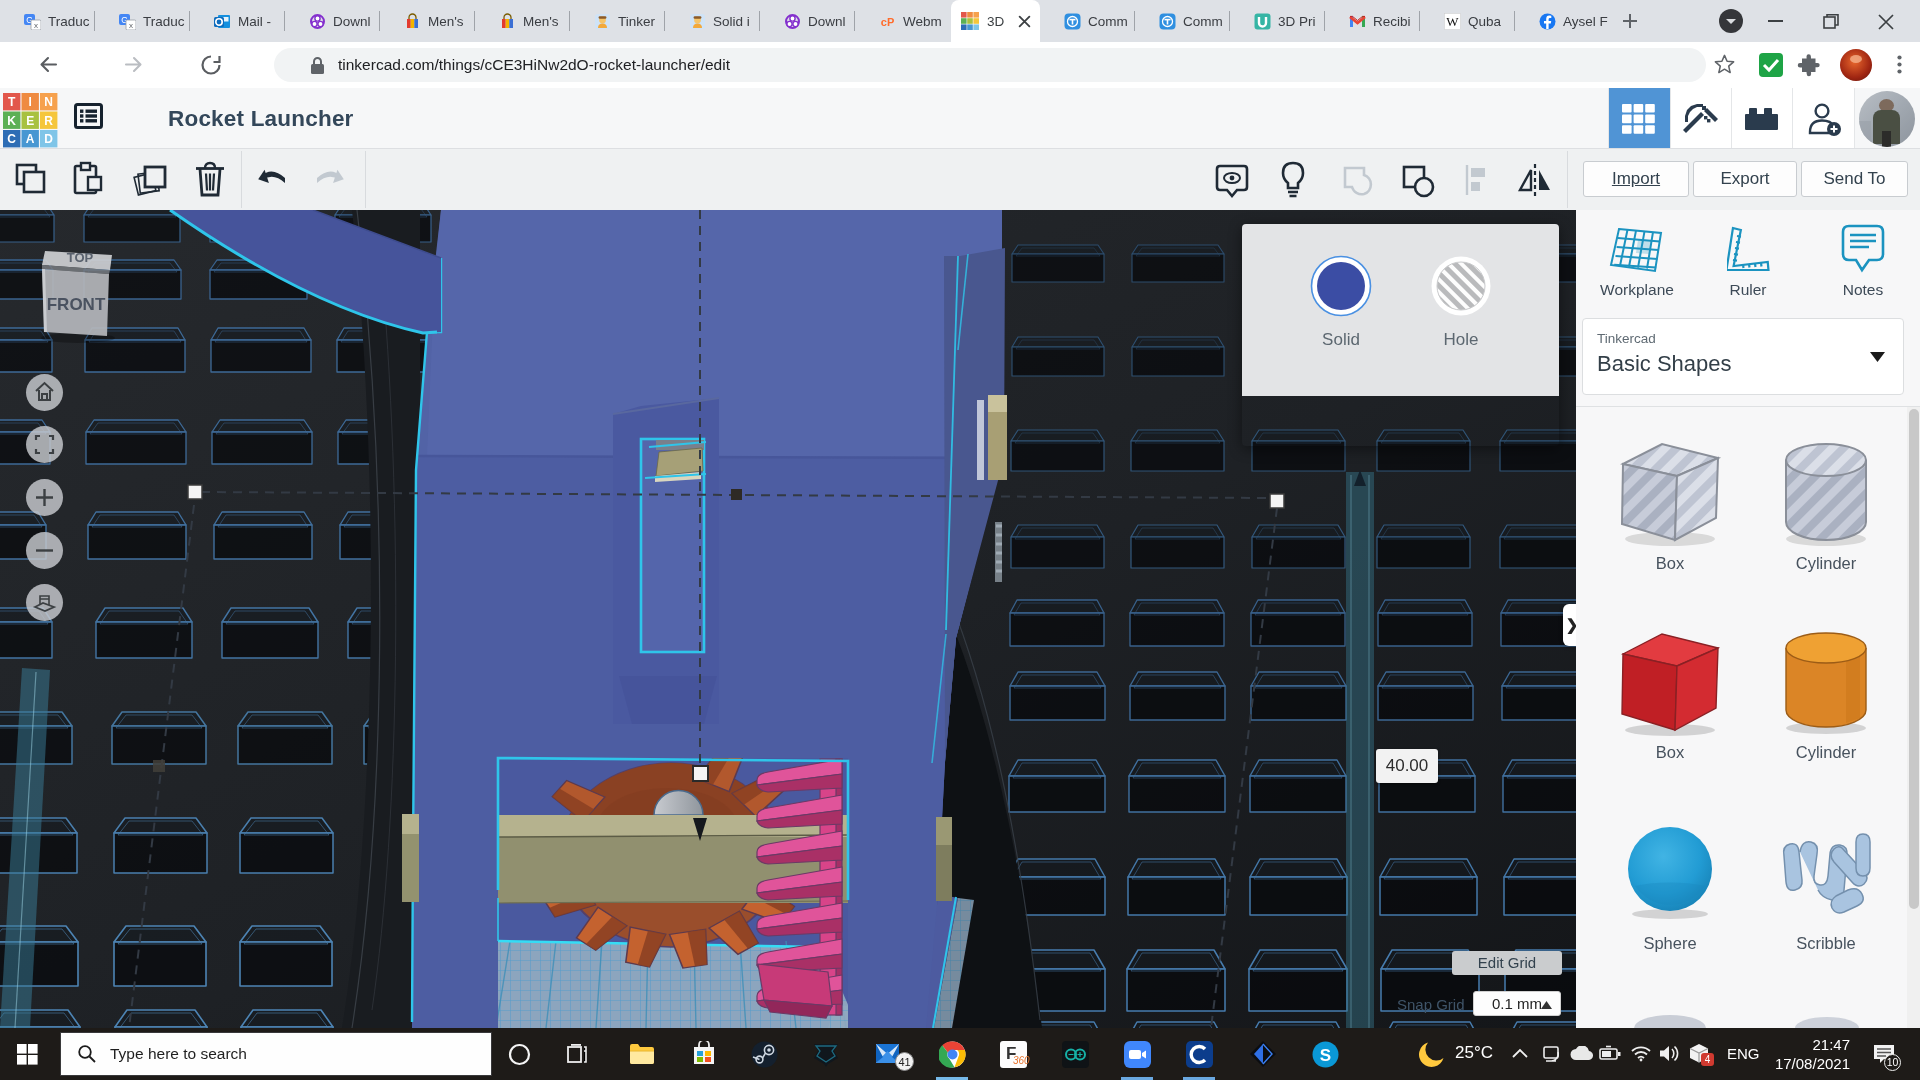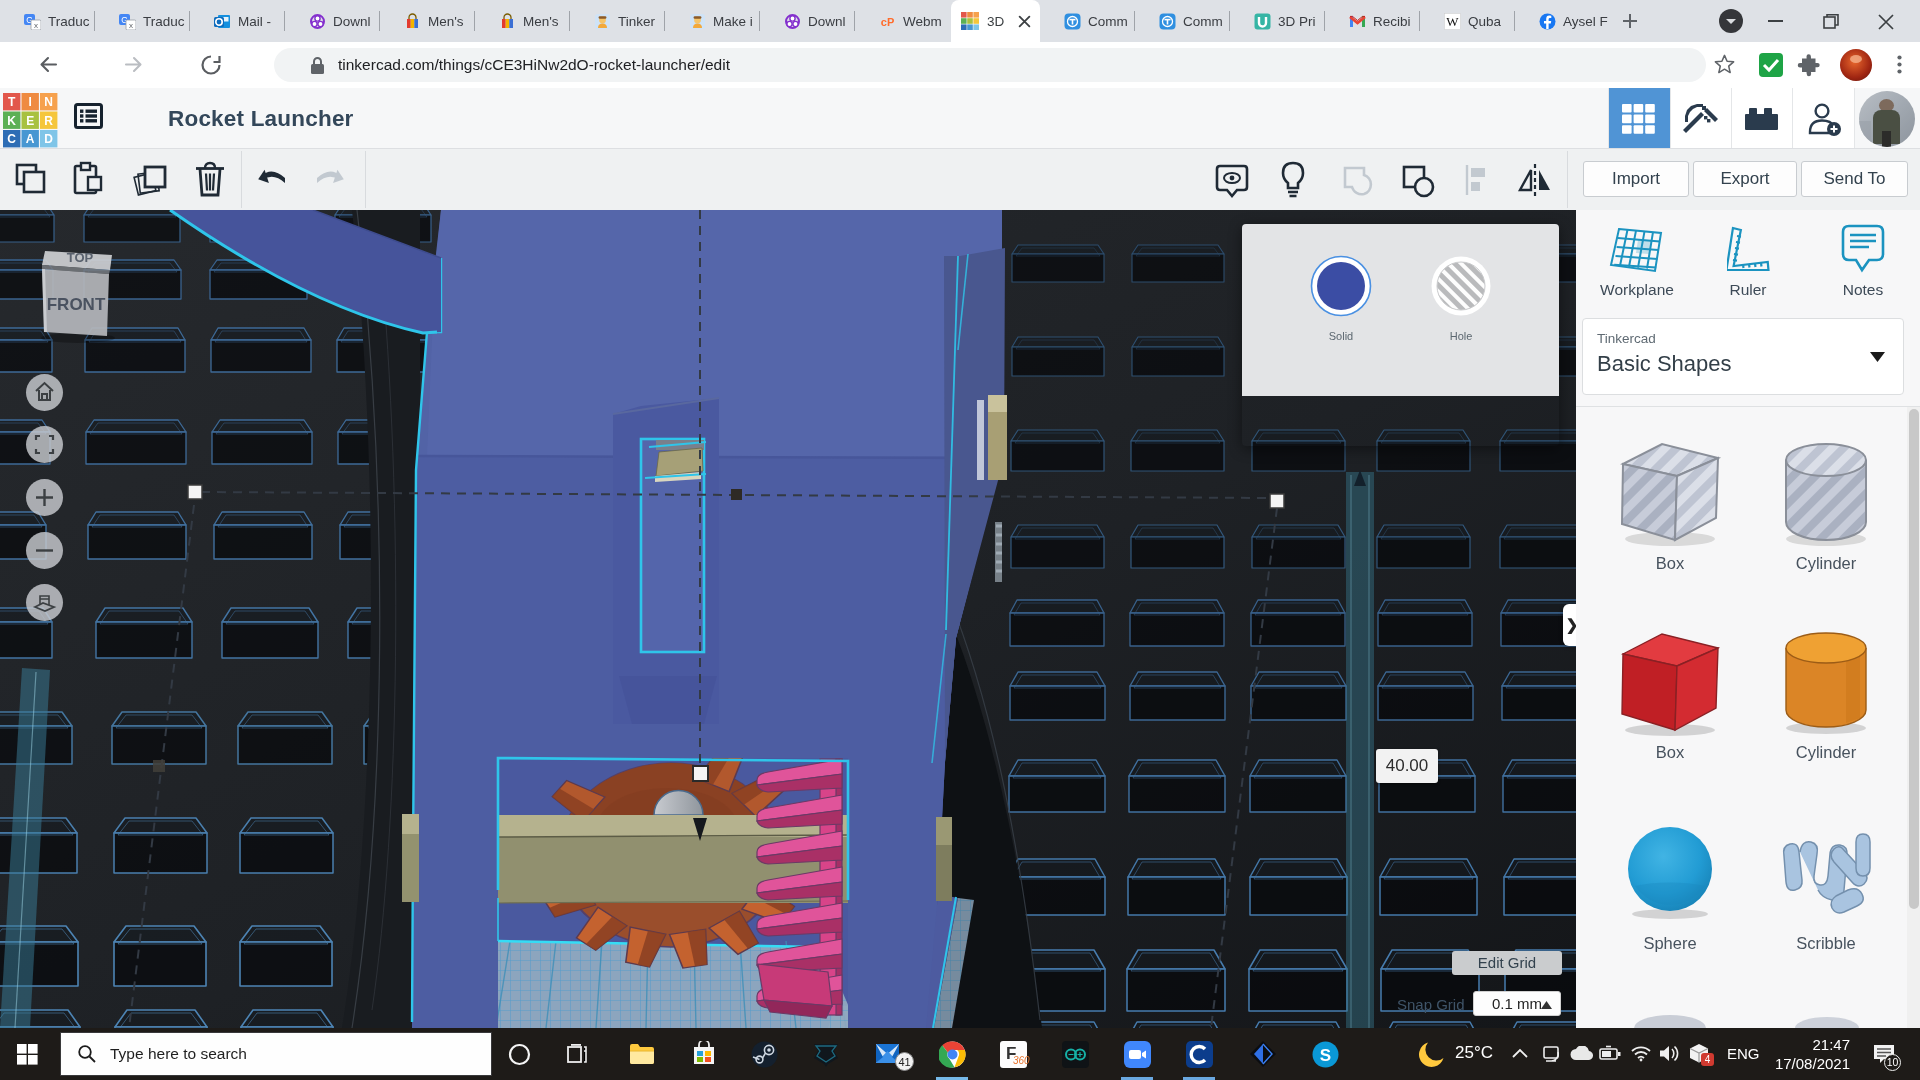--- a/index.html
+++ b/index.html
@@ -24,21 +24,21 @@
 .tbtn{position:absolute;top:12px;height:36px;border:1px solid #c8ccd0;border-radius:3px;background:#fdfdfd;color:#33424e;font-size:17px;text-align:center;}
 .tsep{position:absolute;top:2px;width:1px;height:57px;background:#d8dbde;}
 
 #vp{position:absolute;left:0;top:210px;width:1576px;height:1056px;background:#84cc16;overflow:hidden;}
 .vbtn{position:absolute;left:26px;width:37px;height:37px;border-radius:50%;background:rgba(200,203,207,0.82);}
 #vcube{position:absolute;left:38px;top:34px;width:79px;height:97px;}
 
 #shdlg{position:absolute;left:1242px;top:14px;width:317px;height:222px;border-radius:4px;box-shadow:0 3px 14px rgba(0,0,0,.45);overflow:hidden;}
 #shhead{height:50px;background:#fff;position:relative;}
 #shbody{height:172px;background:#e3e4e6;position:relative;}
-.shlab{position:absolute;top:106px;width:100px;text-align:center;font-size:11px;color:#5c6770;}
+.shlab{position:absolute;top:106px;width:100px;text-align:center;font-size:17px;color:#5c6770;}
 
 #rpanel{position:absolute;left:1576px;top:210px;width:344px;height:818px;background:#f7f7f8;}
 .rplab{position:absolute;font-size:15.5px;color:#3d4a57;}
 .shapelab{position:absolute;width:140px;text-align:center;font-size:16.5px;color:#47525e;}
 
 #taskbar{position:absolute;left:0;top:1028px;width:1920px;height:52px;background:#1e1b18;}
 .trtext{position:absolute;color:#fff;}
 </style></head><body>
 <div id="page">
 
@@ -113,21 +113,21 @@
         <span class="ttl">Tinker</span>
       </div>
 <div class="tabsep" style="left:664px;"></div>
 <div class="tab" style="left:665px;width:93px;padding-left:24px;">
         <span class="fav"><svg viewBox="0 0 17 17">
             <rect x="1" y="1" width="15" height="15" rx="3" fill="#cfe3f7"></rect>
             <circle cx="8.5" cy="7" r="3.4" fill="#f5c469"></circle>
             <path d="M4 15 Q4 10.5 8.5 10.5 Q13 10.5 13 15 Z" fill="#f2a93c"></path>
             <rect x="4.6" y="3.2" width="7.8" height="2.6" rx="1.2" fill="#8a5a2a"></rect>
           </svg></span>
-        <span class="ttl">Make i</span>
+        <span class="ttl">Solid i</span>
       </div>
 <div class="tabsep" style="left:759px;"></div>
 <div class="tab" style="left:760px;width:93px;padding-left:24px;">
         <span class="fav"><svg viewBox="0 0 17 17">
             <circle cx="8.5" cy="8.5" r="6.5" fill="none" stroke="#8430ce" stroke-width="2"></circle>
             <circle cx="8.5" cy="5.5" r="2.6" fill="#fff" stroke="#8430ce" stroke-width="1.4"></circle>
             <circle cx="5.5" cy="11" r="2.6" fill="#fff" stroke="#8430ce" stroke-width="1.4"></circle>
             <circle cx="11.5" cy="11" r="2.6" fill="#fff" stroke="#8430ce" stroke-width="1.4"></circle>
           </svg></span>
         <span class="ttl">Downl</span>
@@ -406,21 +406,21 @@
         <path d="M6 2 L6 32" stroke="#c2c9d0" stroke-width="2.4"></path>
         <rect x="10" y="5" width="14" height="9" fill="#c2c9d0"></rect>
         <rect x="10" y="19" width="9" height="9" fill="#c2c9d0"></rect>
       </svg>
 <svg class="abs" style="left:1516px;top:13px;" width="38" height="36" viewBox="0 0 38 36">
         <path d="M19 2 L19 34" stroke="#1f2a35" stroke-width="2.2" stroke-dasharray="4 3"></path>
         <path d="M15 8 L15 28 L4 28 Z" fill="none" stroke="#1f2a35" stroke-width="2.4"></path>
         <path d="M23 8 L23 28 L34 28 Z" fill="#1f2a35"></path>
       </svg>
 <div class="tsep" style="left:1567px;"></div>
-<div class="tbtn" style="left:1583px;width:106px;line-height:34px;">Import</div>
+<div class="tbtn" style="left:1583px;width:106px;line-height:34px;text-decoration:underline;">Import</div>
 <div class="tbtn" style="left:1693px;width:104px;line-height:34px;">Export</div>
 <div class="tbtn" style="left:1801px;width:107px;line-height:34px;">Send To</div>
 </div>
 <div id="vp">
 <svg class="abs" style="left:0;top:0;" width="1576" height="818" viewBox="0 0 1576 818">
         <defs>
           <linearGradient id="bgg" x1="0" y1="0" x2="1" y2="1">
             <stop offset="0" stop-color="#26292d"></stop>
             <stop offset="0.55" stop-color="#1e2125"></stop>
             <stop offset="1" stop-color="#141619"></stop>

